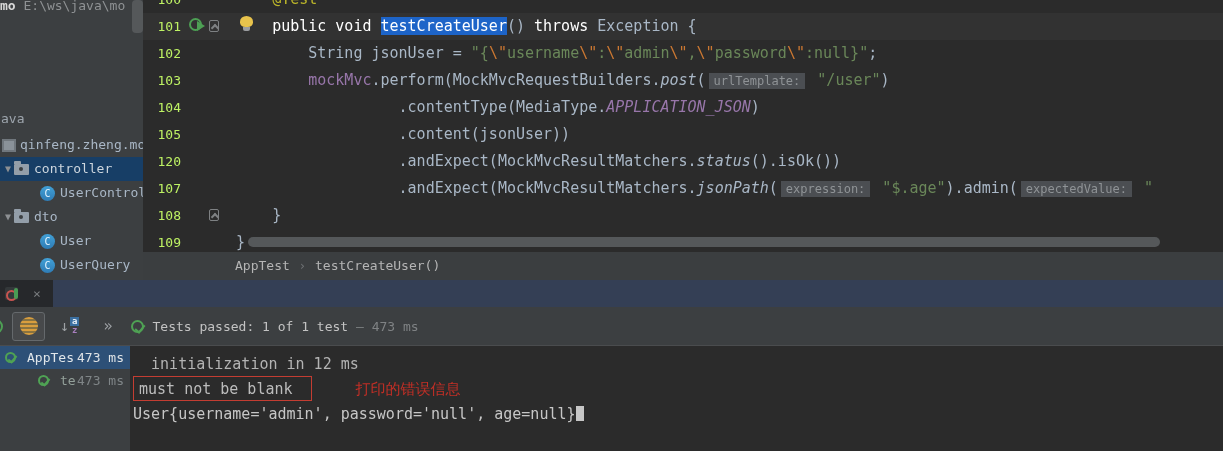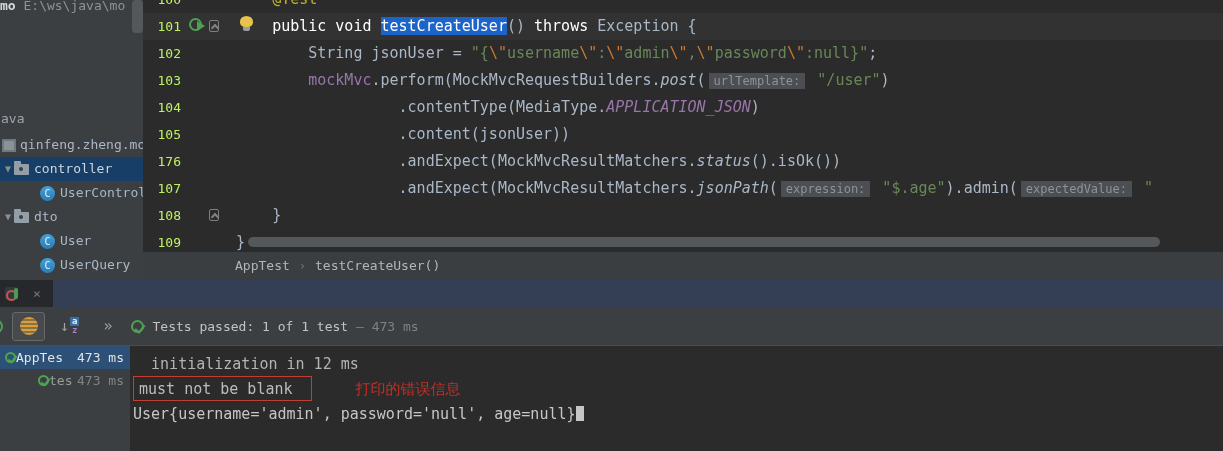--- a/index.html
+++ b/index.html
@@ -75,21 +75,21 @@
   .okring::after{content:"";position:absolute;left:4px;top:1px;width:4px;height:8px;
                  border:solid #4fa254;border-width:0 2px 2px 0;transform:rotate(40deg)}
   #toolbar .okring{margin-left:21px}
   .status{margin-left:8px;font-size:13px;color:#c3c3c3;white-space:pre}
   .status .dim{color:#7f8284}
 
   
   #ttree{position:absolute;left:0;top:346px;width:130px;height:105px;background:#3c3f41;overflow:hidden}
   .trrow{height:23px;display:flex;align-items:center;font-size:13px;padding-left:5px;white-space:nowrap;overflow:hidden}
   .trrow.sel{background:#2d5077}
-  .trrow .nm{margin-left:0;color:#93a09a;overflow:hidden}
+  .trrow .nm{margin-left:11px;color:#93a09a;overflow:hidden}
   .trrow.sel .nm{color:#e0e6ea}
   .trrow .tm{margin-left:auto;padding-right:6px;color:#7f8587;flex:none}
   .trrow.sel .tm{color:#dfe3e6}
   .trrow.child{padding-left:38px}
   .trrow .okring{width:11px;height:11px}
   .trrow .okring::after{left:3px;top:0px;width:3px;height:7px}
 
   #console{position:absolute;left:130px;top:346px;width:1093px;height:105px;background:#2b2b2b;
            overflow:hidden;font-size:15px;padding:7px 0 0 3px}
   .cline{height:23px;line-height:23px;white-space:pre;color:#b3b3b3}
@@ -140,21 +140,21 @@
   </div>
 
   <div id="editor">
       <div class="crow" style="margin-top: -14px;"><span class="lnum">100</span><span class="gz"></span><span class="cd"><span>    </span><span class="ann">@Test</span></span></div>
       <div class="crow caret"><span class="lnum">101</span><span class="gz"><span class="ic-run"></span><span class="ic-fold"></span></span><span class="cd"><span>    </span><span class="kw">public void </span><span class="sel-tok">testCreateUser</span><span>() </span><span class="kw">throws</span><span> Exception {</span></span></div>
       <span class="bulb"></span>
       <div class="crow"><span class="lnum">102</span><span class="gz"></span><span class="cd"><span>        </span><span>String jsonUser = </span><span class="str">"{</span><span class="esc">\"</span><span class="str">username</span><span class="esc">\"</span><span class="str">:</span><span class="esc">\"</span><span class="str">admin</span><span class="esc">\"</span><span class="str">,</span><span class="esc">\"</span><span class="str">password</span><span class="esc">\"</span><span class="str">:null}"</span><span>;</span></span></div>
       <div class="crow"><span class="lnum">103</span><span class="gz"></span><span class="cd"><span>        </span><span class="field">mockMvc</span><span>.perform(MockMvcRequestBuilders.</span><span class="mi">post</span><span>(</span><span class="hint">urlTemplate:</span><span class="str"> "/user"</span><span>)</span></span></div>
       <div class="crow"><span class="lnum">104</span><span class="gz"></span><span class="cd"><span>                  </span><span>.contentType(MediaType.</span><span class="const">APPLICATION_JSON</span><span>)</span></span></div>
       <div class="crow"><span class="lnum">105</span><span class="gz"></span><span class="cd"><span>                  </span><span>.content(jsonUser))</span></span></div>
-      <div class="crow"><span class="lnum">176</span><span class="gz"></span><span class="cd"><span>                  </span><span>.andExpect(MockMvcResultMatchers.</span><span class="mi">status</span><span>().isOk())</span></span></div>
+      <div class="crow"><span class="lnum">120</span><span class="gz"></span><span class="cd"><span>                  </span><span>.andExpect(MockMvcResultMatchers.</span><span class="mi">status</span><span>().isOk())</span></span></div>
       <div class="crow"><span class="lnum">107</span><span class="gz"></span><span class="cd"><span>                  </span><span>.andExpect(MockMvcResultMatchers.</span><span class="mi">jsonPath</span><span>(</span><span class="hint">expression:</span><span class="str"> "$.age"</span><span>).admin(</span><span class="hint">expectedValue:</span><span class="str"> "</span></span></div>
       <div class="crow"><span class="lnum">108</span><span class="gz"><span class="ic-fold"></span></span><span class="cd"><span>    </span><span>}</span></span></div>
       <div class="crow"><span class="lnum">109</span><span class="gz"></span><span class="cd"><span>}</span></span></div>
       <div class="hscroll"></div>
     </div>
 
   <div id="crumbs"><span>AppTest</span><span class="sep">›</span><span>testCreateUser()</span></div>
 
   <div id="tabrow">
     <div class="rtab">

